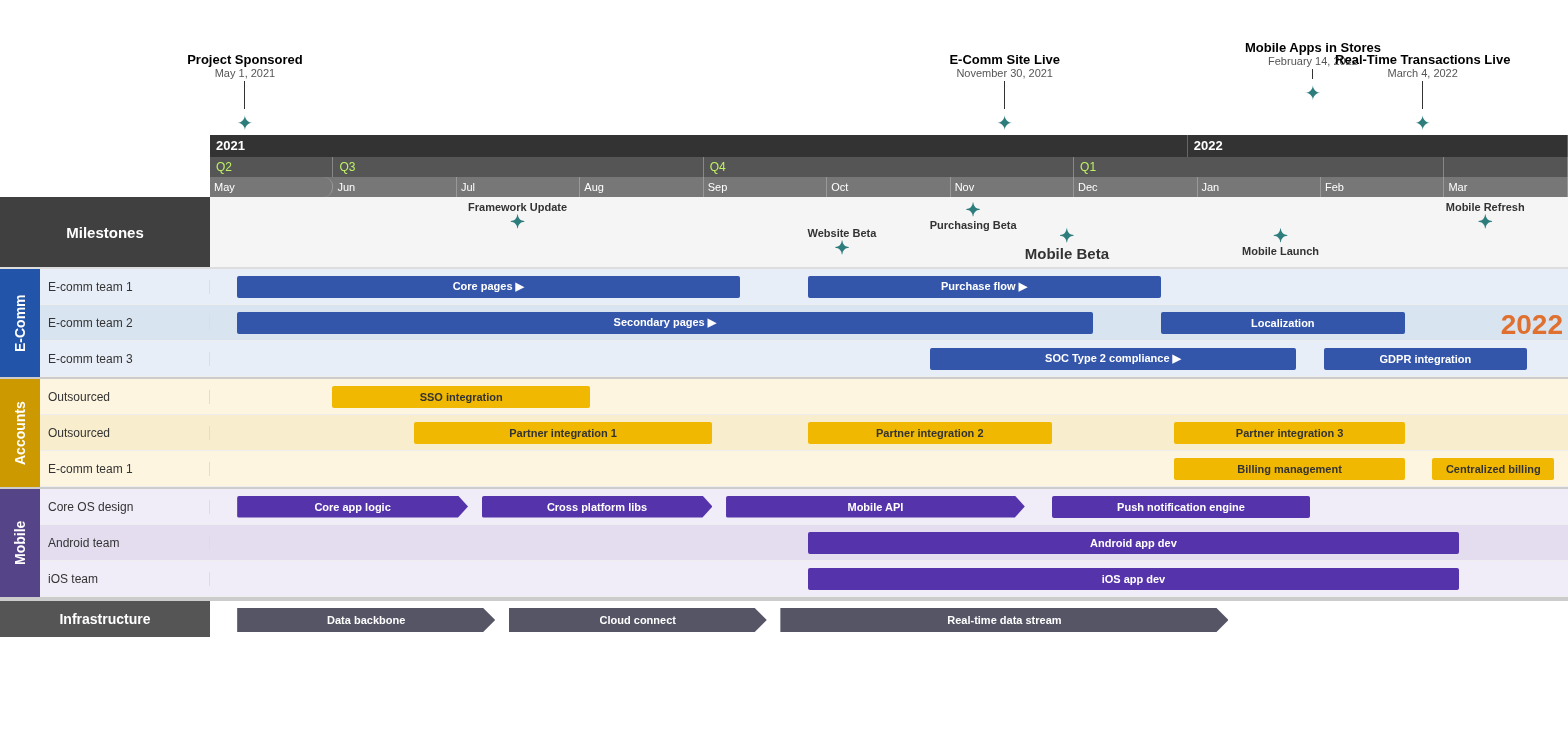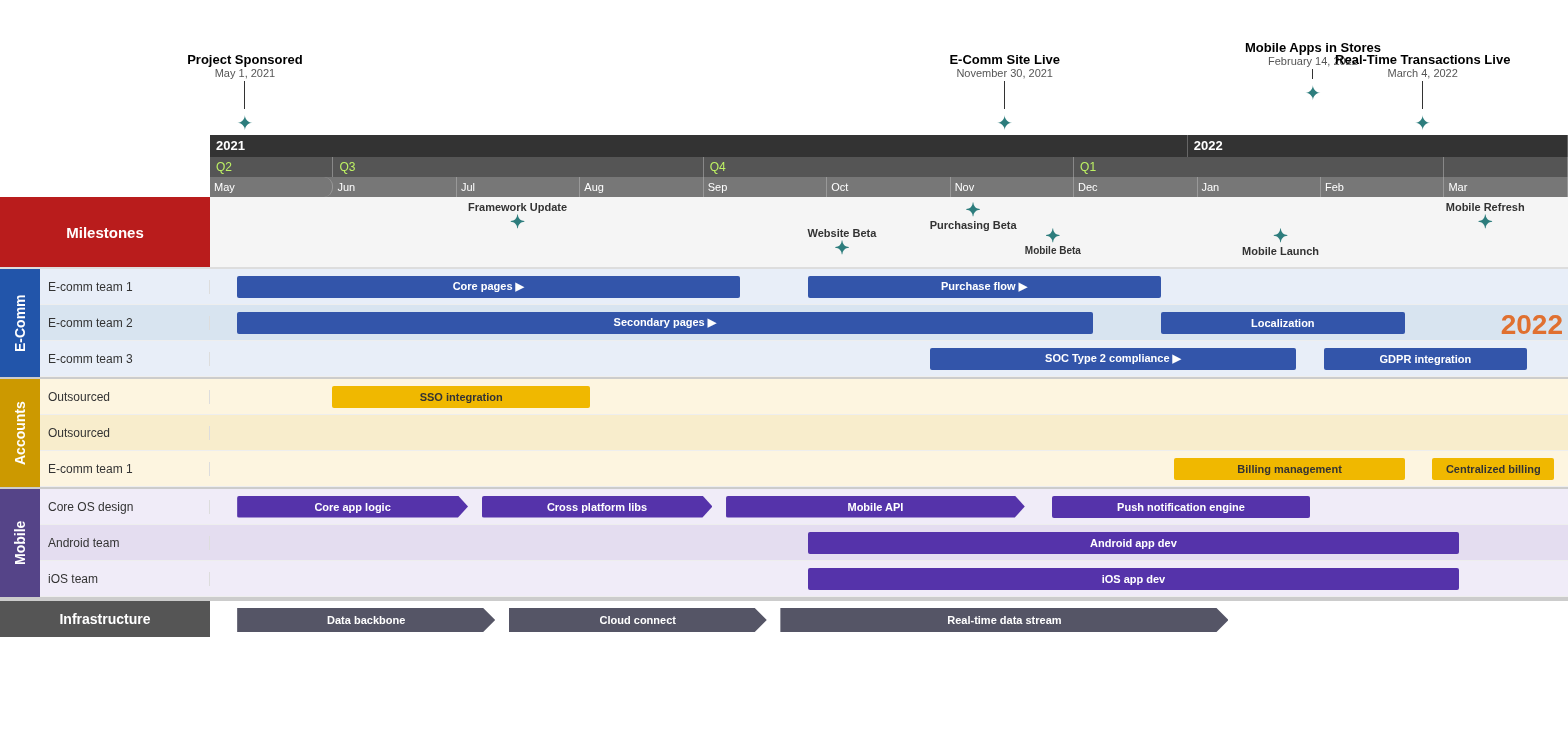--- a/index.html
+++ b/index.html
@@ -115,21 +115,21 @@
       height: 72px;
       border-bottom: 2px solid #ddd;
       background: #f5f5f5;
     }
 
     .milestones-label {
       width: 210px;
       display: flex;
       align-items: center;
       justify-content: center;
-      background: #b91c1c;
+      background: #404040;
       color: #fff;
       font-weight: bold;
       font-size: 15px;
       flex-shrink: 0;
     }
 
     .milestones-track {
       flex: 1;
       position: relative;
     }
@@ -329,21 +329,21 @@
         <span class="star">✦</span>
       </div>
 
       <div class="milestone-marker" style="left:53%;">
         <span class="star">✦</span>
         <span style="font-weight:bold;font-size:11px;">Purchasing Beta</span>
       </div>
 
       <div class="milestone-marker" style="left:60%; top:30px;">
         <span class="star">✦</span>
-        <span style="font-weight:bold;font-size:10px;">Mobile Beta</span>
+        <span style="font-weight:bold;font-size:15px;">Mobile Beta</span>
       </div>
 
       <div class="milestone-marker" style="left:76%; top:30px;">
         <span class="star">✦</span>
         <span style="font-weight:bold;font-size:11px;">Mobile Launch</span>
       </div>
 
       <div class="milestone-marker" style="left:91%;">
         <span style="font-weight:bold;font-size:11px;">Mobile Refresh</span>
         <span class="star">✦</span>
@@ -385,20 +385,25 @@
     <div style="width:40px; background:#cc9900; display:flex; align-items:center; justify-content:center; writing-mode:vertical-rl; transform:rotate(180deg); color:#fff; font-weight:bold; font-size:14px; flex-shrink:0;">Accounts</div>
     <div style="flex:1;">
       <div class="gantt-row accounts-row">
         <div class="row-label">Outsourced</div>
         <div class="gantt-track">
           <div class="bar bar-yellow" style="left:9%; width:19%;">SSO integration</div>
         </div>
       </div>
       <div class="gantt-row accounts-row" style="background:#f8edcc;">
         <div class="row-label">Outsourced</div>
+        <div class="gantt-track">
+          <div class="bar bar-yellow" style="left:15%; width:22%;">Partner integration 1</div>
+          <div class="bar bar-yellow" style="left:44%; width:18%;">Partner integration 2</div>
+          <div class="bar bar-yellow" style="left:71%; width:17%;">Partner integration 3</div>
+        </div>
       </div>
       <div class="gantt-row accounts-row">
         <div class="row-label">E-comm team 1</div>
         <div class="gantt-track">
           <div class="bar bar-yellow" style="left:71%; width:17%;">Billing management</div>
           <div class="bar bar-yellow" style="left:90%; width:9%;">Centralized billing</div>
         </div>
       </div>
     </div>
   </div>

